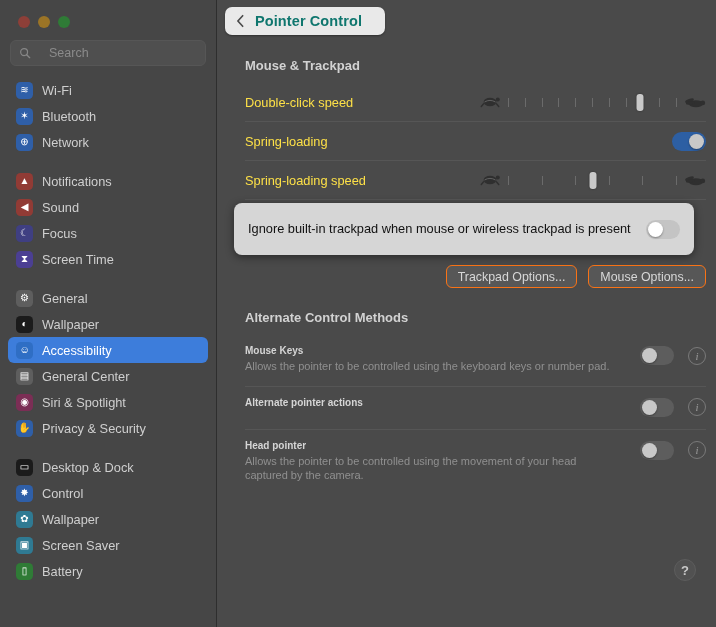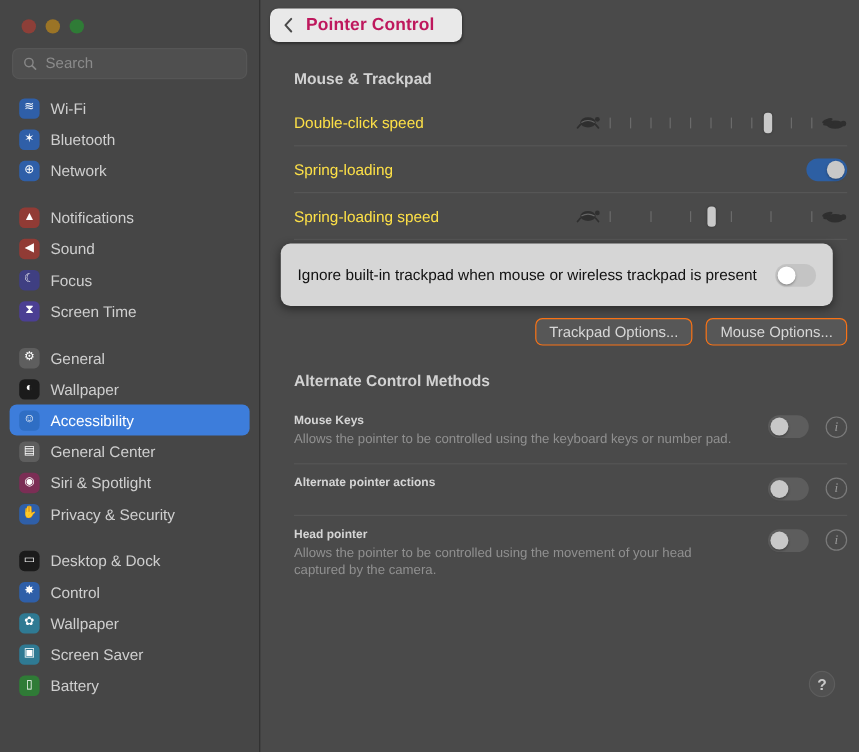--- a/index.html
+++ b/index.html
@@ -25,21 +25,21 @@
   #traffic{ display:flex; gap:8px; padding:16px 0 0 18px; }
   .light{ width:12px; height:12px; border-radius:50%; }
   .light.red{ background:#8d3f38; }
   .light.yellow{ background:#9b7426; }
   .light.green{ background:#2f7b36; }
 
   #searchwrap{ padding:12px 10px 0 10px; }
   #search{
     height:26px; border-radius:6px; background:#4f4f4f;
     border:1px solid #565656;
-    display:flex; align-items:center; gap:7px; padding:0 8px;
+    display:flex; align-items:center; gap:18px; padding:0 8px;
   }
   #search .mag{ width:12px; height:12px; flex:0 0 12px; opacity:.75; }
   #search .ph{ font-size:12.5px; color:#8b8b8b; }
 
   #navlist{ margin-top:11px; }
   .nav-group{ padding:0 8px; }
   .nav-gap{ height:13px; }
   .nav-item{
     display:flex; align-items:center; gap:9px;
     height:26px; padding:0 8px; border-radius:6px;
@@ -60,21 +60,21 @@
   #titlebar{ height:42px; position:relative; }
   #backpill{
     position:absolute; left:8px; top:7px;
     height:28px; min-width:160px;
     background:#e9e9e9; border-radius:7px;
     display:flex; align-items:center; gap:10px;
     padding:0 16px 0 11px;
     box-shadow:0 1px 2px rgba(0,0,0,.35);
   }
   #backpill .chev{ width:9px; height:14px; flex:0 0 9px; }
-  #backpill .ttl{ font-size:14.5px; font-weight:bold; color:#be185d; letter-spacing:.1px; }
+  #backpill .ttl{ font-size:14.5px; font-weight:bold; color:#0f766e; letter-spacing:.1px; }
 
   #content{ padding:0 10px 0 28px; position:relative; }
   .section-head{
     font-size:13px; font-weight:bold; color:#d2d2d2;
     margin:16px 0 10px 0;
   }
   .row{
     display:flex; align-items:center;
     min-height:38px; padding:0 0 0 0;
   }

